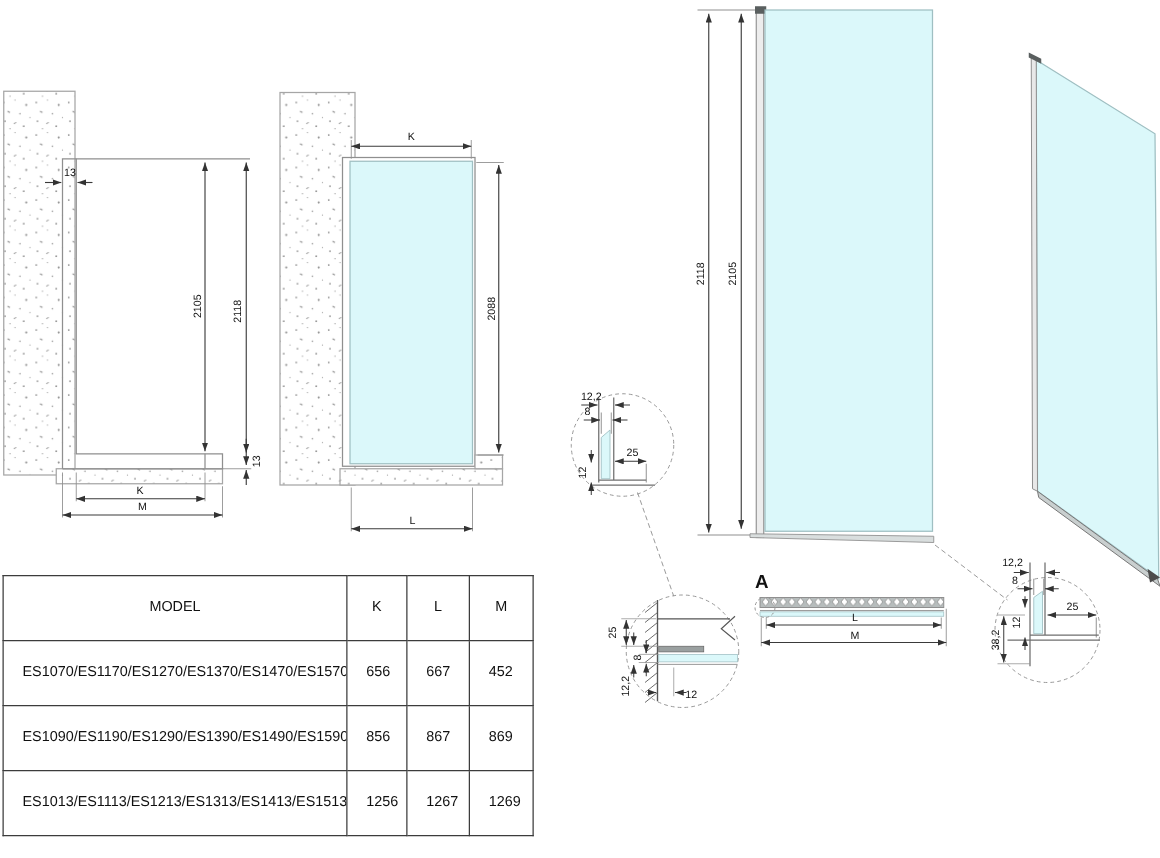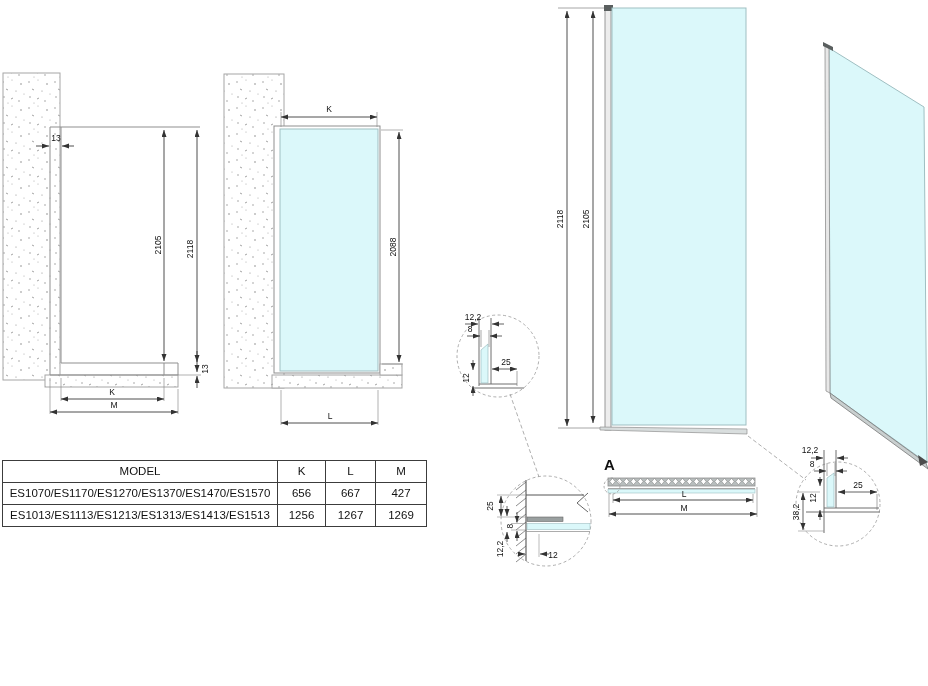--- a/index.html
+++ b/index.html
@@ -5,24 +5,24 @@
   html,body{margin:0;padding:0;background:#ffffff;}
   body{width:928px;height:686px;position:relative;font-family:"Liberation Sans",sans-serif;color:#111;}
   #stage{position:absolute;left:0;top:0;width:928px;height:686px;}
   svg{position:absolute;left:0;top:0;}
   svg text{font-family:"Liberation Sans",sans-serif;fill:#111;}
   .dimtxt{font-size:8.5px;}
   .sectxt{font-size:15px;font-weight:bold;}
   
   #model-table-wrap{position:absolute;left:2px;top:460px;width:424px;}
   table.spec{border-collapse:collapse;width:100%;table-layout:fixed;font-size:11.5px;color:#111;}
-  table.spec th,table.spec td{border:1px solid #3c3c3c;height:21px;padding:0;line-height:21px;overflow:hidden;white-space:nowrap;}
+  table.spec th,table.spec td{border:1px solid #3c3c3c;height:21px;padding:15px;line-height:21px;overflow:hidden;white-space:nowrap;}
   table.spec th{font-weight:normal;text-align:center;}
   td.model-cell{text-align:center;padding-left:4px;}
-  td.val-cell,th.val-col{text-align:center;}
+  td.val-cell,th.val-col{}
   col.c-model{width:275px;}
   col.c-k{width:48px;}
   col.c-l{width:50px;}
   col.c-m{width:51px;}
 </style>
 </head>
 <body>
 
 <div id="stage">
 
@@ -305,21 +305,27 @@
           <tr>
       <th>MODEL</th>
       <th class="val-col">K</th>
       <th class="val-col">L</th>
       <th class="val-col">M</th>
     </tr>
     <tr>
       <td class="model-cell">ES1070/ES1170/ES1270/ES1370/ES1470/ES1570</td>
       <td class="val-cell">656</td>
       <td class="val-cell">667</td>
-      <td class="val-cell">427</td>
+      <td class="val-cell">452</td>
+    </tr>
+    <tr>
+      <td class="model-cell">ES1090/ES1190/ES1290/ES1390/ES1490/ES1590</td>
+      <td class="val-cell">856</td>
+      <td class="val-cell">867</td>
+      <td class="val-cell">869</td>
     </tr>
     <tr>
       <td class="model-cell">ES1013/ES1113/ES1213/ES1313/ES1413/ES1513</td>
       <td class="val-cell">1256</td>
       <td class="val-cell">1267</td>
       <td class="val-cell">1269</td>
     </tr>
   </tbody>
       </table>
 </div>

